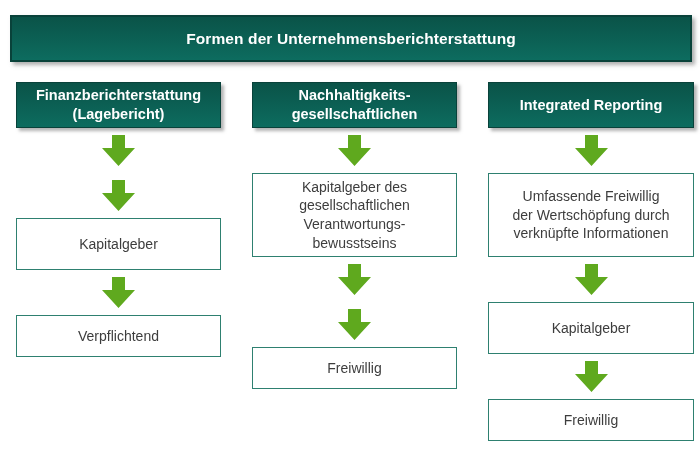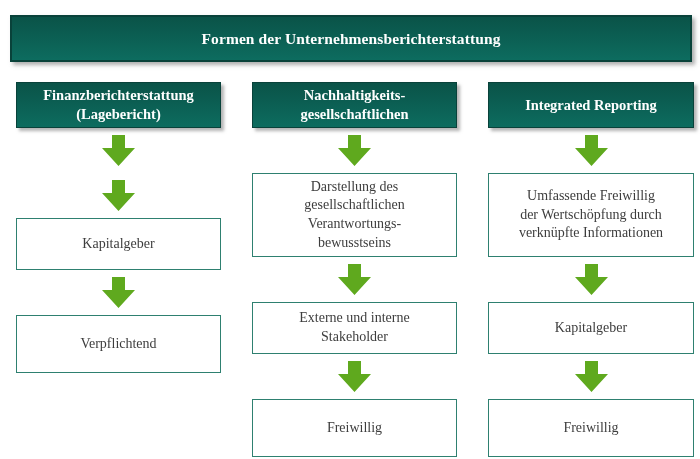--- a/index.html
+++ b/index.html
@@ -1,20 +1,20 @@
 <!DOCTYPE html>
 <html style="--header-gradient-top: #0a5348; --header-gradient-bottom: #0d6c5f; --header-border: #09423a; --header-text: #ffffff; --box-border: #2e8070; --arrow-green: #5fa91e; --text-dark: #3d3d3d;"><head>
 <meta charset="utf-8">
 <style>
   html,body{margin:0;padding:0;background:#ffffff;}
   .canvas{
     position:relative;
     width:700px;height:459px;
     background:#ffffff;
-    font-family:Liberation Serif, serif;
+    font-family:Liberation Sans, sans-serif;
     overflow:hidden;
   }
   .main-title{
     position:absolute;left:10px;top:15px;
     width:682px;height:47px;
     box-sizing:border-box;
     background:linear-gradient(180deg,var(--header-gradient-top,#0a5348) 0%,var(--header-gradient-bottom,#0d6c5f) 100%);
     border:2px solid var(--header-border,#09423a);
     box-shadow:3px 3px 4px rgba(110,110,110,0.55);
     display:flex;align-items:center;justify-content:center;
@@ -53,21 +53,21 @@
     border:1.5px solid var(--box-border,#2e8070);
     display:flex;align-items:center;justify-content:center;
     color:var(--text-dark,#3d3d3d);
     font-size:14px;
     text-align:center;
     white-space:pre-line;
     line-height:1.33;
   }
   .purpose-box{height:84px;}
   .audience-box{height:52px;}
-  .obligation-box{height:58px;}
+  .obligation-box{height:42px;}
   .arrow{
     height:31px;width:33px;
     margin:7px 0;
     color:var(--arrow-green,#5fa91e);
     flex:0 0 auto;
   }
   .arrow svg{display:block;}
 </style>
 </head>
 <body>
@@ -101,31 +101,29 @@
     </div>
 
     <div class="column">
       <div class="col-header">Nachhaltigkeits-
 gesellschaftlichen</div>
       <div class="arrow">
         <svg width="33" height="31" viewBox="0 0 33 31">
             <path fill="currentColor" d="M10 0 H23 V13 H33 L16.5 31 L0 13 H10 Z"></path>
           </svg>
       </div>
-      <div class="white-box purpose-box">Darstellung des
+      <div class="white-box purpose-box">Kapitalgeber des
 gesellschaftlichen
 Verantwortungs-
 bewusstseins</div>
       <div class="arrow">
         <svg width="33" height="31" viewBox="0 0 33 31">
             <path fill="currentColor" d="M10 0 H23 V13 H33 L16.5 31 L0 13 H10 Z"></path>
           </svg>
       </div>
-      <div class="white-box audience-box">Externe und interne
-Stakeholder</div>
       <div class="arrow">
         <svg width="33" height="31" viewBox="0 0 33 31">
             <path fill="currentColor" d="M10 0 H23 V13 H33 L16.5 31 L0 13 H10 Z"></path>
           </svg>
       </div>
       <div class="white-box obligation-box">Freiwillig</div>
     </div>
 
     <div class="column">
       <div class="col-header">Integrated Reporting</div>

